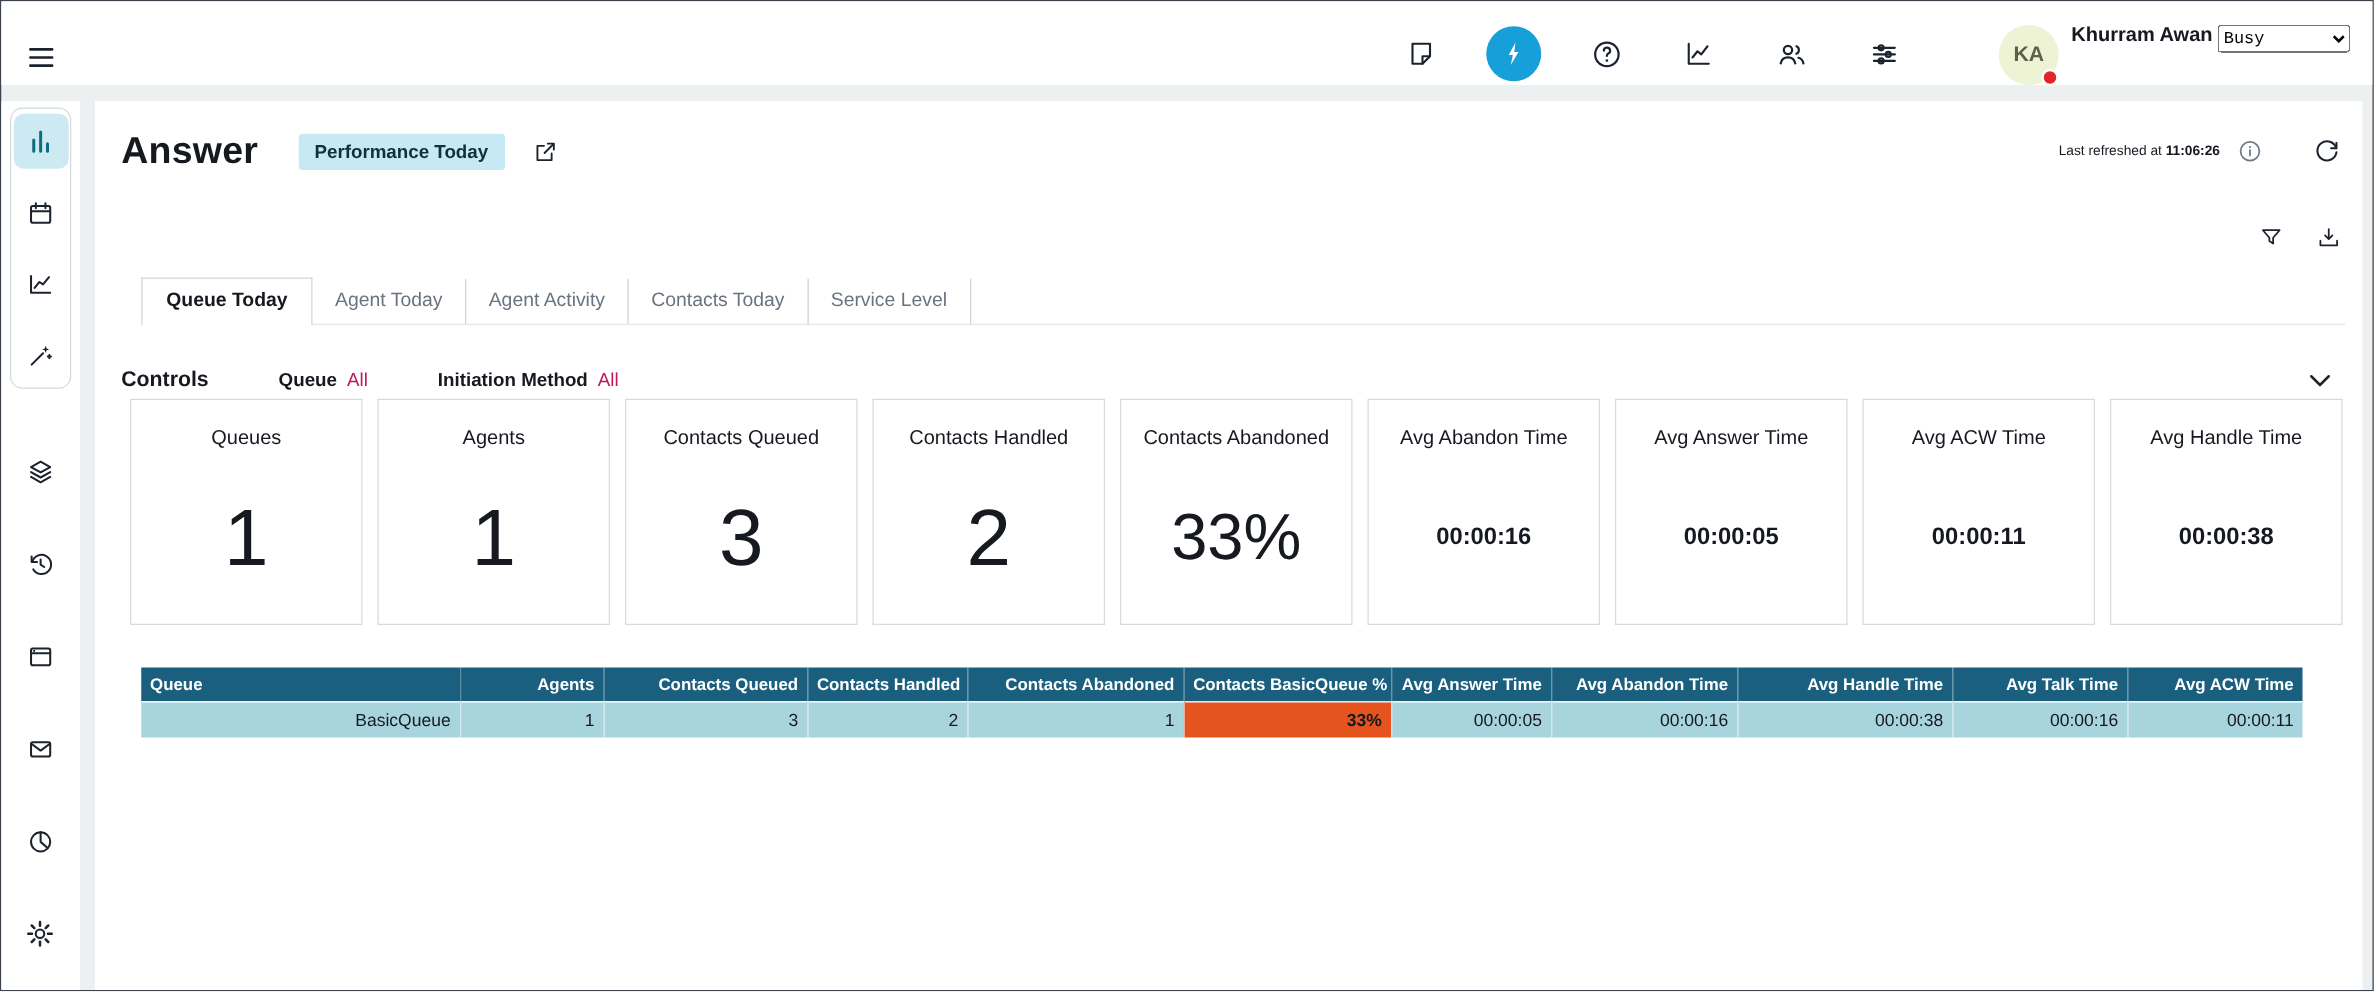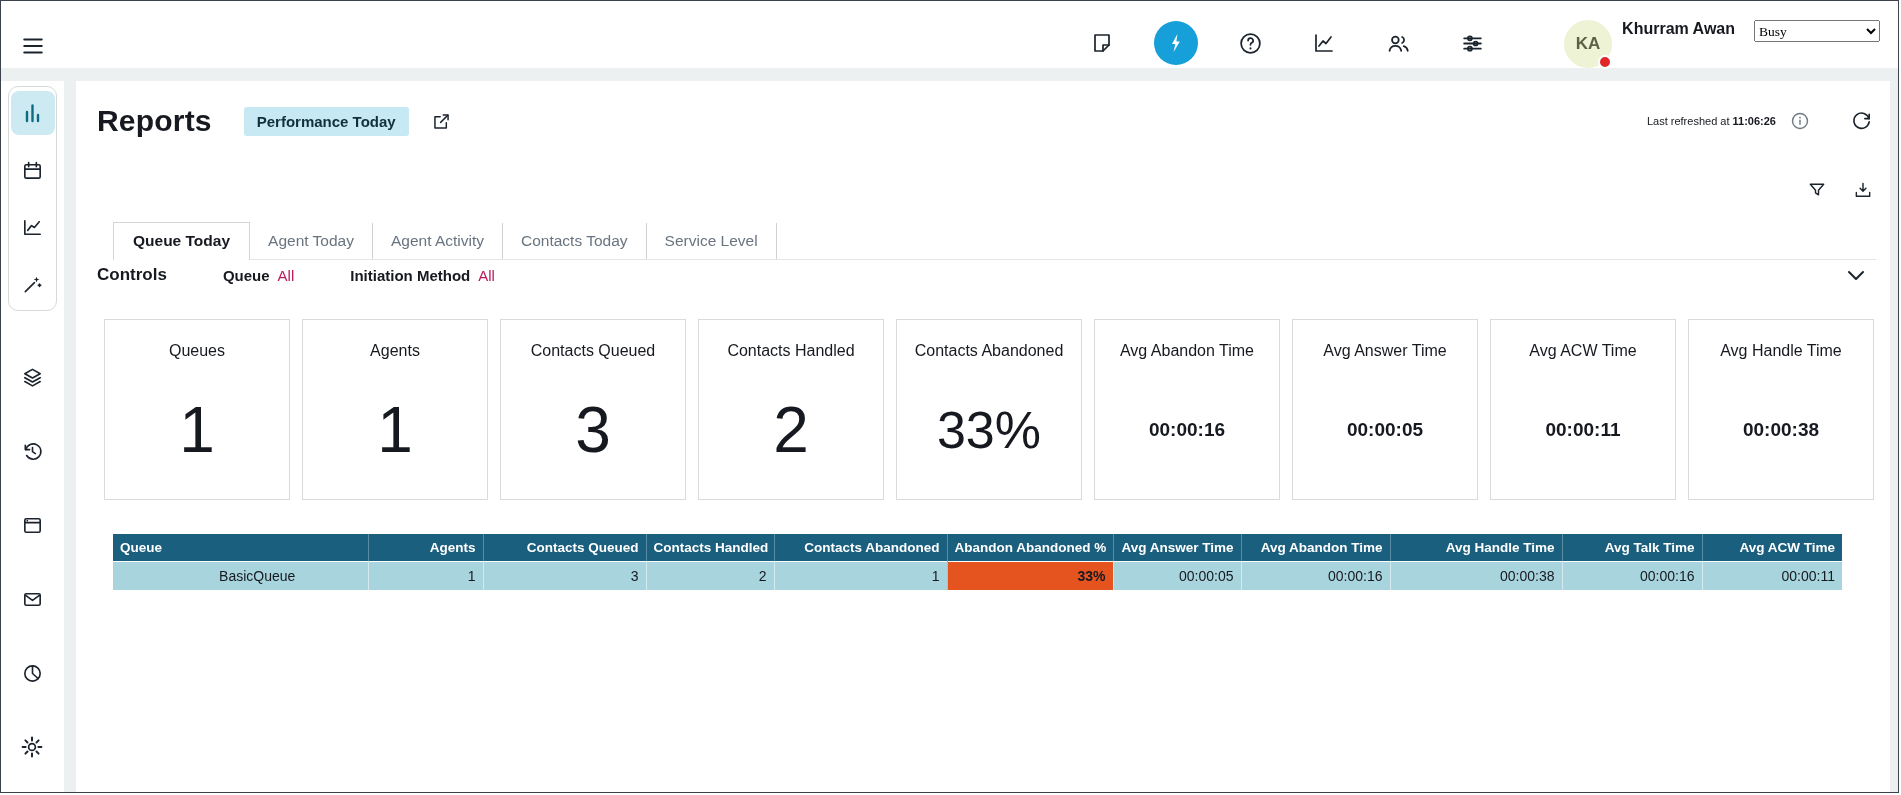--- a/index.html
+++ b/index.html
@@ -40,21 +40,21 @@
     position: relative; width: 48px; height: 48px; border-radius: 50%;
     background: #eef3d6; color: #5f6147; font-weight: bold; font-size: 17px;
     display: flex; align-items: center; justify-content: center; cursor: pointer;
   }
   .status-dot {
     position: absolute; right: 0px; bottom: -1px; width: 14px; height: 14px;
     border-radius: 50%; background: #e02626; border: 2px solid #fff;
   }
   .user-meta { display: flex; flex-direction: row; gap: 4px; }
   .user-name { font-size: 16px; font-weight: bold; }
-  .status-select { width: 126px; height: 22px; font-size: 13.5px; font-family: Liberation Serif, serif; margin-left: 15px; }
+  .status-select { width: 106px; height: 22px; font-size: 13.5px; font-family: Liberation Mono, monospace; }
 
   
   .sidebar { position: absolute; top: 80px; left: 0; bottom: 0; width: 63px; background: #fff; }
   .nav-group-top {
     position: absolute; top: 5px; left: 7px; width: 49px;
     border: 1px solid #d4dada; border-radius: 10px; padding: 4px 1px;
     display: flex; flex-direction: column; gap: 13px; align-items: center;
   }
   .nav-group-bottom {
     position: absolute; top: 274px; left: 9px;
@@ -96,21 +96,21 @@
     font-size: 15.5px; color: #697480; padding: 9px 18px; cursor: pointer;
     border-right: 1px solid #ccd1d6; white-space: nowrap;
   }
   .tab.active {
     background: #fff; color: #16191f; font-weight: bold;
     border: 1px solid #d2d6da; border-bottom: none; border-right: 1px solid #d2d6da;
     margin-bottom: -1px; padding: 9px 19px 10px 19px;
   }
 
   .controls-row {
-    position: absolute; top: 172px; left: 21px; right: 16px; height: 44px;
+    position: absolute; top: 201px; left: 21px; right: 16px; height: 44px;
     display: flex; align-items: center;
   }
   .controls-label { font-size: 17px; font-weight: 600; margin-right: 56px; }
   .filter-group { display: flex; align-items: baseline; gap: 8px; margin-right: 56px; }
   .filter-name { font-size: 15px; font-weight: bold; }
   .filter-value { font-size: 15px; color: #be185d; }
   .collapse-btn { margin-left: auto; cursor: pointer; width: 36px; height: 36px; display:flex; align-items:center; justify-content:center; }
 
   .kpis { position: absolute; top: 238px; left: 28px; display: flex; gap: 12px; }
   .kpi {
@@ -131,21 +131,21 @@
     background: #1b5f7e; color: #fff; font-weight: bold; font-size: 13.5px;
     height: 27px; padding: 0 7px; text-align: right; white-space: nowrap;
     border-left: 1px solid rgba(255,255,255,.28); cursor: pointer;
   }
   .metrics-table th:first-child { text-align: left; border-left: none; }
   .metrics-table td {
     background: #a8d4de; color: #16191f; font-size: 14px;
     height: 29px; padding: 0 7px; text-align: right; white-space: nowrap;
     border-left: 1px solid rgba(255,255,255,.5); border-top: 1px solid #ffffff;
   }
-  .metrics-table td:first-child { text-align: center; border-left: none; padding-left: 41px; }
+  .metrics-table td:first-child { text-align: right; border-left: none; padding-left: 41px; }
   .metrics-table td.alert { background: #e5531f; font-weight: bold; }
 </style>
 </head>
 <body>
 
 <div class="frame">
 
   <header class="topbar">
     <div class="icon-btn">
       <svg width="26" height="26" viewBox="0 0 24 24">
@@ -276,21 +276,21 @@
           <circle class="ic" cx="12" cy="12" r="3.4"></circle>
           <path class="ic" style="stroke-width:2" d="M12 2.6v3M12 18.4v3M2.6 12h3M18.4 12h3M5.4 5.4l2.1 2.1M16.5 16.5l2.1 2.1M18.6 5.4l-2.1 2.1M7.5 16.5l-2.1 2.1"></path>
         </svg>
       </div>
     </div>
   </nav>
 
   <main class="panel">
 
     <div class="header-row">
-      <span class="page-title">Reports</span>
+      <span class="page-title">Answer</span>
       <span class="badge">Performance Today</span>
       <span class="icon-btn ext-link" style="width:30px;height:30px">
         <svg width="21" height="21" viewBox="0 0 24 24">
             <path class="ic" d="M14 4.5h5.5V10"></path>
             <path class="ic" d="M19.2 4.8 11 13"></path>
             <path class="ic" d="M17.5 13.5V19.5H4.5V6.5H10.5"></path>
           </svg>
       </span>
       <span class="refresh-cluster">
         <span class="refresh-text">
@@ -404,21 +404,21 @@
           <col style="width:140px">
           <col style="width:140px">
       </colgroup>
       <thead>
         <tr>
           <th>Queue</th>
           <th>Agents</th>
           <th>Contacts Queued</th>
           <th>Contacts Handled</th>
           <th>Contacts Abandoned</th>
-          <th>Abandon Abandoned %</th>
+          <th>Contacts BasicQueue %</th>
           <th>Avg Answer Time</th>
           <th>Avg Abandon Time</th>
           <th>Avg Handle Time</th>
           <th>Avg Talk Time</th>
           <th>Avg ACW Time</th>
         </tr>
       </thead>
       <tbody>
         <tr>
           <td>BasicQueue</td>

